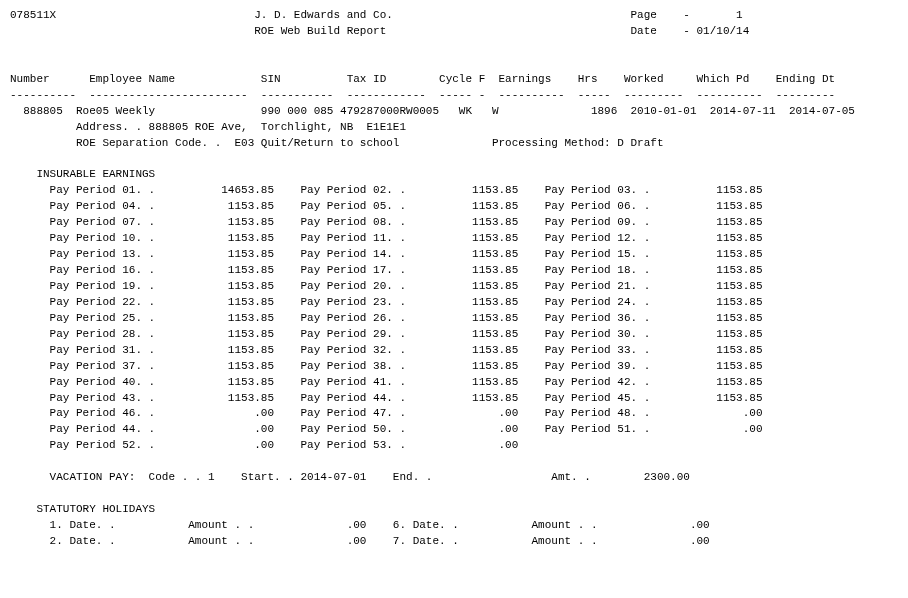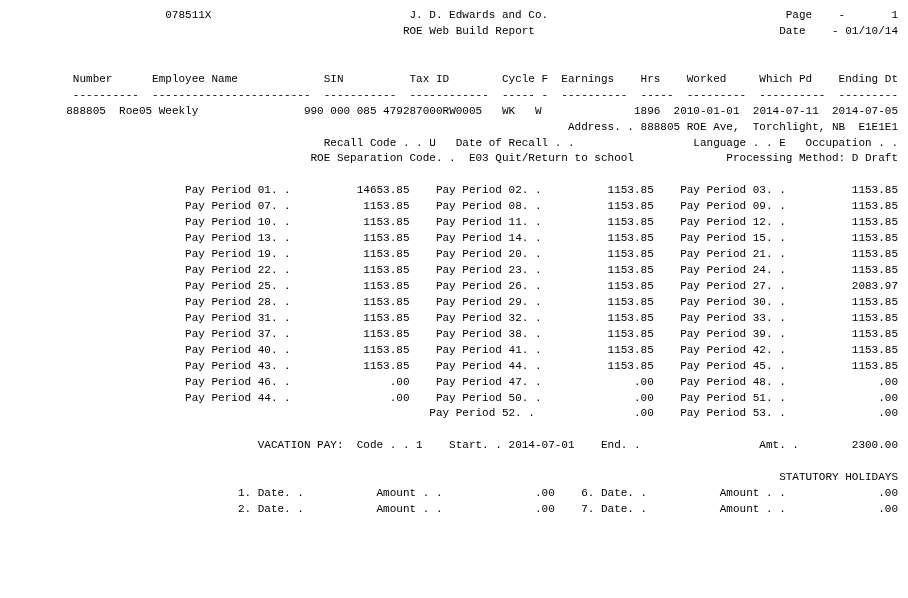--- a/index.html
+++ b/index.html
@@ -13,46 +13,47 @@
       padding: 8px 10px;
       overflow: hidden;
     }
     .report-container {
       width: 100%;
     }
     .line {
       white-space: pre;
       line-height: 1.45;
       display: block;
-      text-align: right;
     }
   </style>
 </head>
 <body>
 
 <div class="report-container">
   <div id="report-lines">
       <span class="line">078511X                              J. D. Edwards and Co.                                    Page    -       1</span>
       <span class="line">                                     ROE Web Build Report                                     Date    - 01/10/14</span>
       <span class="line">&nbsp;</span>
       <span class="line">&nbsp;</span>
       <span class="line">Number      Employee Name             SIN          Tax ID        Cycle F  Earnings    Hrs    Worked     Which Pd    Ending Dt</span>
       <span class="line">----------  ------------------------  -----------  ------------  ----- -  ----------  -----  ---------  ----------  ---------</span>
       <span class="line">  888805  Roe05 Weekly                990 000 085 479287000RW0005   WK   W              1896  2010-01-01  2014-07-11  2014-07-05</span>
       <span class="line">          Address. . 888805 ROE Ave,  Torchlight, NB  E1E1E1</span>
-      <span class="line">          Recall Code . . U   Date of Recall . .                  Language . . E   Occupation . .</span>
       <span class="line">          ROE Separation Code. .  E03 Quit/Return to school              Processing Method: D Draft</span>
       <span class="line">&nbsp;</span>
+      <span class="line">    INSURABLE EARNINGS</span>
       <span class="line">      Pay Period 01. .          14653.85    Pay Period 02. .          1153.85    Pay Period 03. .          1153.85</span>
+      <span class="line">      Pay Period 04. .           1153.85    Pay Period 05. .          1153.85    Pay Period 06. .          1153.85</span>
       <span class="line">      Pay Period 07. .           1153.85    Pay Period 08. .          1153.85    Pay Period 09. .          1153.85</span>
       <span class="line">      Pay Period 10. .           1153.85    Pay Period 11. .          1153.85    Pay Period 12. .          1153.85</span>
       <span class="line">      Pay Period 13. .           1153.85    Pay Period 14. .          1153.85    Pay Period 15. .          1153.85</span>
+      <span class="line">      Pay Period 16. .           1153.85    Pay Period 17. .          1153.85    Pay Period 18. .          1153.85</span>
       <span class="line">      Pay Period 19. .           1153.85    Pay Period 20. .          1153.85    Pay Period 21. .          1153.85</span>
       <span class="line">      Pay Period 22. .           1153.85    Pay Period 23. .          1153.85    Pay Period 24. .          1153.85</span>
-      <span class="line">      Pay Period 25. .           1153.85    Pay Period 26. .          1153.85    Pay Period 27. .          2083.97</span>
+      <span class="line">      Pay Period 25. .           1153.85    Pay Period 26. .          1153.85    Pay Period 36. .          1153.85</span>
       <span class="line">      Pay Period 28. .           1153.85    Pay Period 29. .          1153.85    Pay Period 30. .          1153.85</span>
       <span class="line">      Pay Period 31. .           1153.85    Pay Period 32. .          1153.85    Pay Period 33. .          1153.85</span>
       <span class="line">      Pay Period 37. .           1153.85    Pay Period 38. .          1153.85    Pay Period 39. .          1153.85</span>
       <span class="line">      Pay Period 40. .           1153.85    Pay Period 41. .          1153.85    Pay Period 42. .          1153.85</span>
       <span class="line">      Pay Period 43. .           1153.85    Pay Period 44. .          1153.85    Pay Period 45. .          1153.85</span>
       <span class="line">      Pay Period 46. .               .00    Pay Period 47. .              .00    Pay Period 48. .              .00</span>
       <span class="line">      Pay Period 44. .               .00    Pay Period 50. .              .00    Pay Period 51. .              .00</span>
       <span class="line">      Pay Period 52. .               .00    Pay Period 53. .              .00</span>
       <span class="line">&nbsp;</span>
       <span class="line">      VACATION PAY:  Code . . 1    Start. . 2014-07-01    End. .                  Amt. .        2300.00</span>

